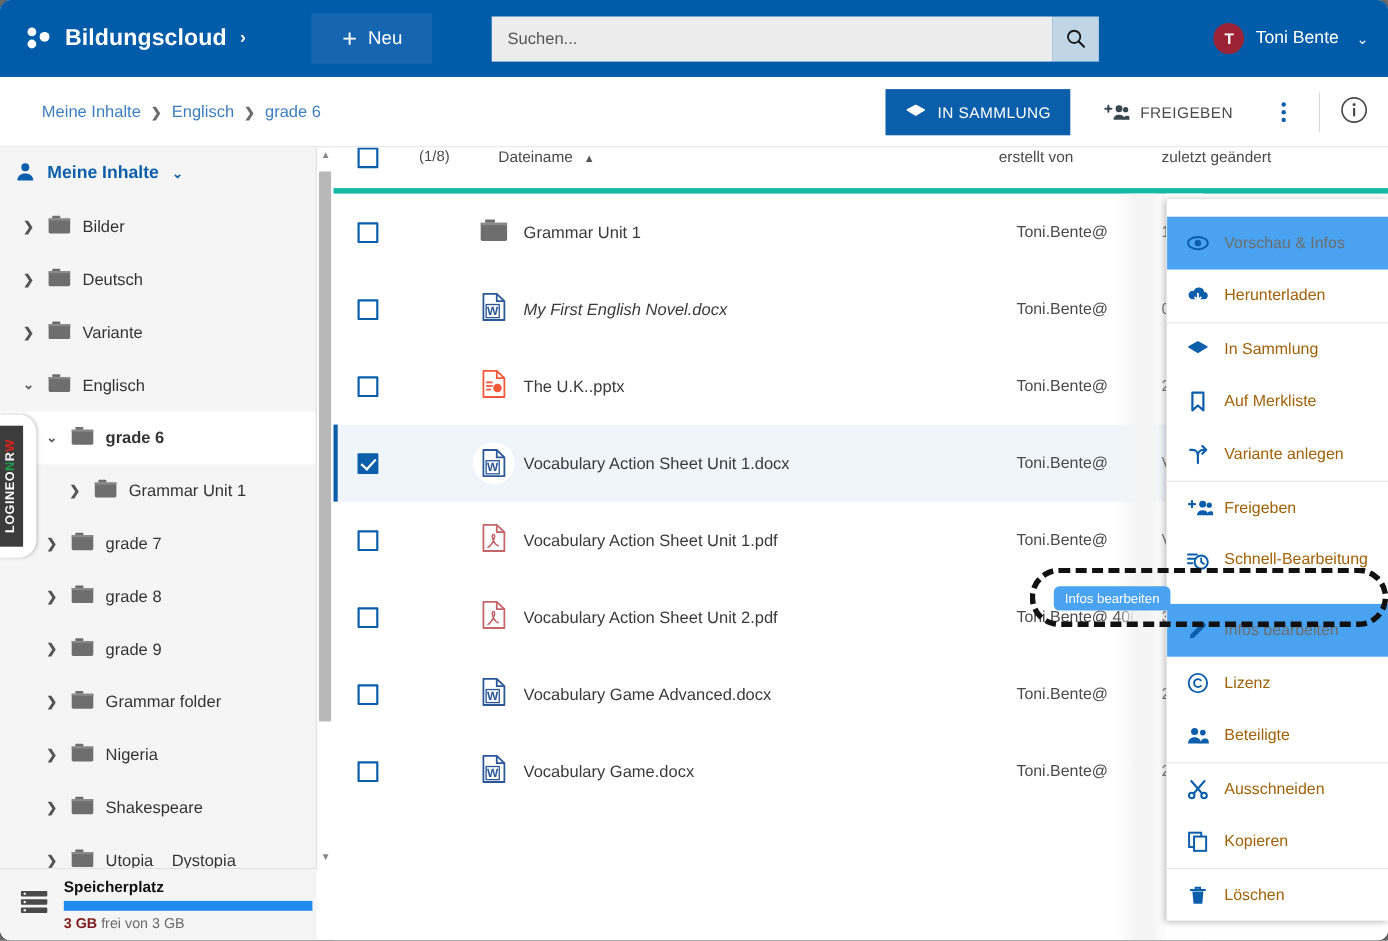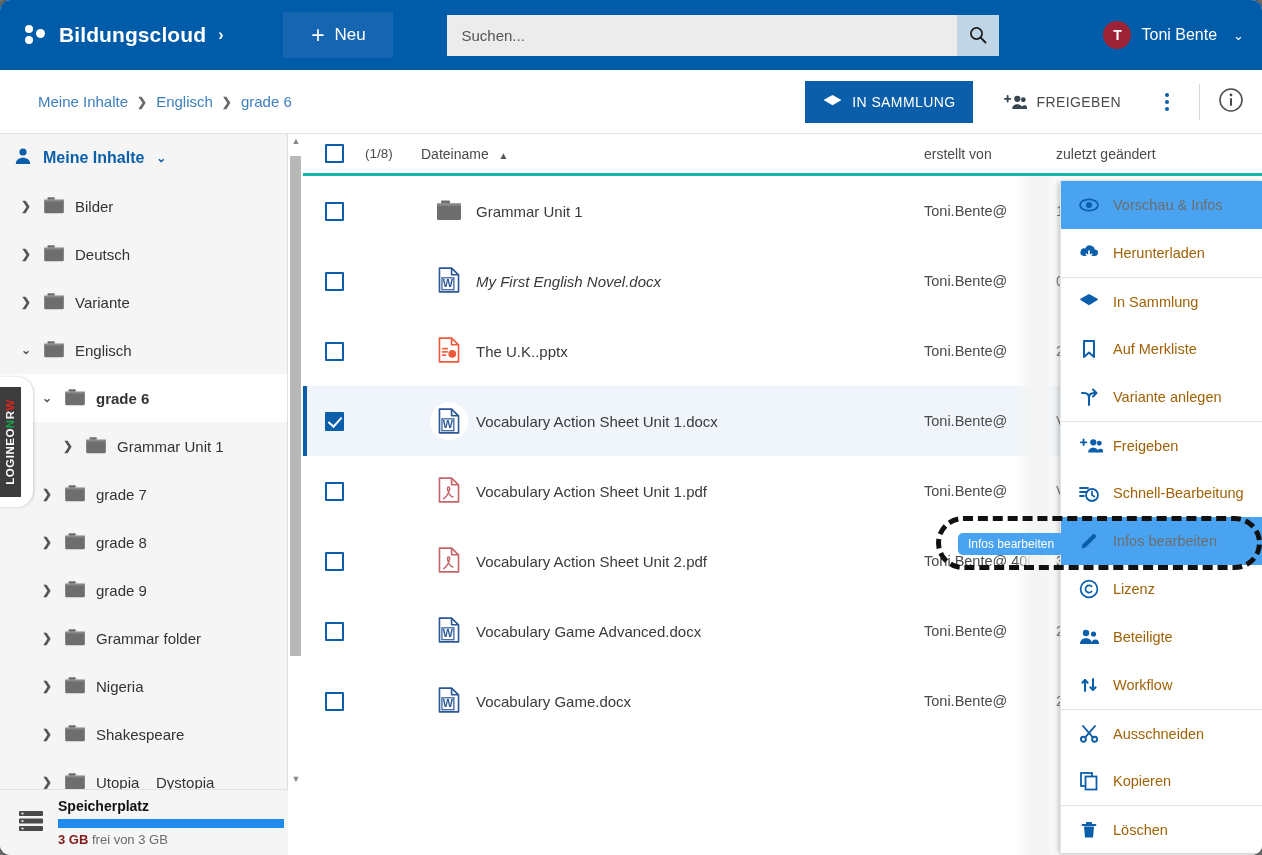--- a/index.html
+++ b/index.html
@@ -197,23 +197,23 @@
   .lg-r { color: #f0f0f0; }
   .lg-w { color: #e2231a; }
 
   
   .table {
     position: absolute; left: 303px; top: 134px;
     width: 959px; height: 721px;
     background: #fff; overflow: hidden;
   }
   .thead {
-    display: flex; align-items: center;
-    height: 42px; border-bottom: 3px solid #14b8a6;
-    font-size: 14px; color: #4a4a4a;
+    display: flex; 
+    height: 42px; border-bottom: 5px solid #14b8a6;
+    font-size: 14px; color: #4a4a4a; gap: 16px;
   }
   .c-check { width: 62px; display: flex; justify-content: center; }
   .c-count { width: 56px; color: #4a4a4a; font-size: 13.5px; }
   .c-icon { width: 55px; display: flex; justify-content: center; }
   .c-name { flex: 1; }
   .c-creator { width: 132px; }
   .c-mod { width: 206px; }
 
   .chk {
     width: 19px; height: 19px;
@@ -268,21 +268,21 @@
     box-shadow: -1px 1px 6px rgba(0,0,0,.28);
     z-index: 30;
     border-left: 1px solid #e6e6e6;
   }
   .mi {
     display: flex; align-items: center;
     height: 48px; padding-left: 18px;
     color: #a16207; font-size: 14.5px; cursor: pointer;
   }
   .mi .mi-ico { width: 34px; flex: 0 0 34px; display: flex; align-items: center; }
-  .mi.active { background: #4aa3f0; color: #6d6d6d; }
+  .mi.active { background: #4aa3f0; color: #6d6d6d; margin-top: 16px; }
   .mi.active .mi-ico svg { fill: #0b5faa; }
   .mi.sep-top { border-top: 1px solid #e4e4e4; }
 
   
   .focusring {
     position: absolute;
     left: 936px; top: 516px;
     width: 326px; height: 54px;
     border: 5px dashed #111;
     border-radius: 28px;
@@ -806,29 +806,20 @@
           <span class="mi-ico">
             <svg width="20" height="20" viewBox="0 0 20 20">
               <circle cx="7" cy="6" r="3.2" fill="#0b5faa"></circle>
               <circle cx="14.5" cy="7" r="2.6" fill="#0b5faa"></circle>
               <path d="M1 17c0-3.7 2.6-5.8 6-5.8s6 2.1 6 5.8z" fill="#0b5faa"></path>
               <path d="M12.5 17c0-3 1.3-4.6 4-4.6S20 14 20 17z" fill="#0b5faa"></path>
             </svg>
           </span>
           <span>Beteiligte</span>
         </div>
-        <div class="mi">
-          <span class="mi-ico">
-            <svg width="20" height="20" viewBox="0 0 20 20">
-              <path d="M6 16V5m0 0L3.4 7.8M6 5l2.6 2.8" stroke="#0b5faa" stroke-width="2" fill="none" stroke-linecap="round" stroke-linejoin="round"></path>
-              <path d="M14 4v11m0 0l2.6-2.8M14 15l-2.6-2.8" stroke="#0b5faa" stroke-width="2" fill="none" stroke-linecap="round" stroke-linejoin="round"></path>
-            </svg>
-          </span>
-          <span>Workflow</span>
-        </div>
         <div class="mi sep-top">
           <span class="mi-ico">
             <svg width="20" height="20" viewBox="0 0 20 20">
               <circle cx="4.4" cy="15.2" r="2.5" fill="none" stroke="#0b5faa" stroke-width="1.9"></circle>
               <circle cx="15.6" cy="15.2" r="2.5" fill="none" stroke="#0b5faa" stroke-width="1.9"></circle>
               <path d="M6.2 13.4L16 2M13.8 13.4L4 2" stroke="#0b5faa" stroke-width="1.9" stroke-linecap="round"></path>
             </svg>
           </span>
           <span>Ausschneiden</span>
         </div>

